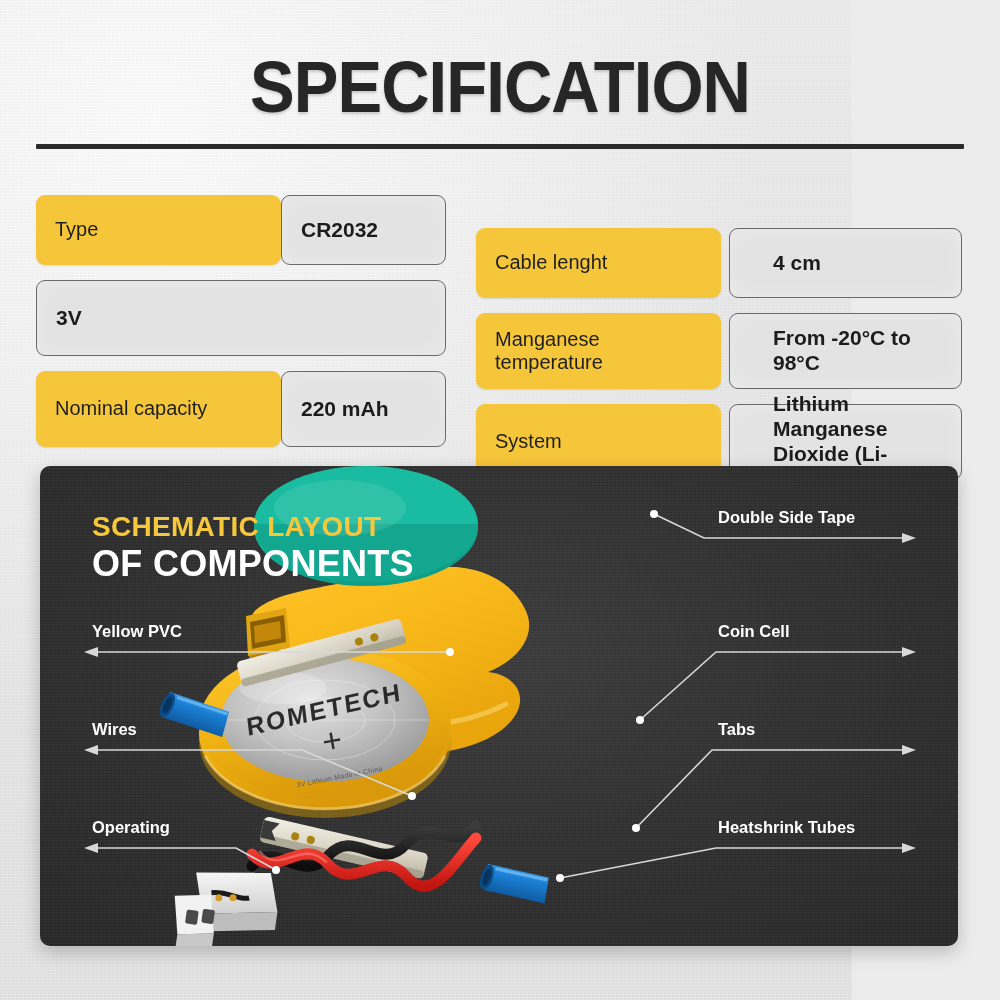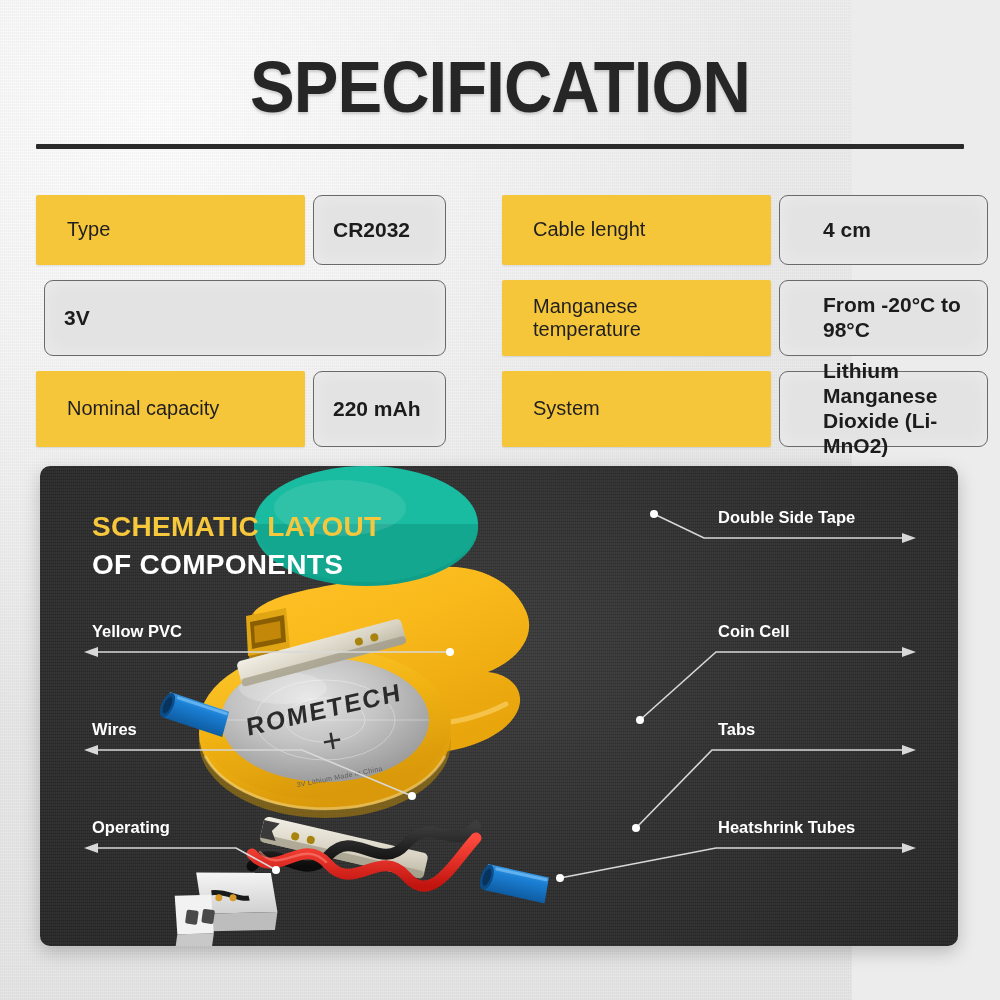--- a/index.html
+++ b/index.html
@@ -35,36 +35,36 @@
   }
   .rule{
     position:absolute;left:36px;top:144px;width:928px;height:5px;
     background:#2a2a2a;z-index:3;border-radius:1px;
   }
 
   
   .spec-grid{position:absolute;left:36px;top:195px;width:928px;z-index:3;}
   .spec-col{position:absolute;top:0;}
   .spec-col.left{left:0;width:410px;}
-  .spec-col.right{left:466px;width:486px;}
+  .spec-col.right{left:440px;width:486px;margin-top:33px;}
   .spec-row{display:flex;align-items:stretch;margin-bottom:15px;}
   .spec-row:last-child{margin-bottom:0;}
   .spec-key{
-    background:#f6c63a;border-radius:2px;display:flex;align-items:center;
-    padding:0 31px;color:#1f1f1f;font-size:20px;line-height:1.17;
+    background:#f6c63a;border-radius:9px;display:flex;align-items:center;
+    padding:0 19px;color:#1f1f1f;font-size:20px;line-height:1.17;
     box-shadow:0 1px 2px rgba(0,0,0,.10);
   }
   .spec-val{
     background:#e3e3e3;border:1.6px solid #6a6a6a;border-radius:9px;
     display:flex;align-items:center;padding:0 19px;
     color:#1c1c1c;font-size:21px;font-weight:bold;line-height:1.18;
     box-shadow:inset 0 0 18px rgba(255,255,255,.35);
   }
   .left .spec-key{width:207px;}
-  .left .spec-val{width:auto;flex:1;margin-left:8px;}
+  .left .spec-val{width:auto;flex:1;}
   .right .spec-key{width:207px;}
   .right .spec-val{width:auto;flex:1;margin-left:8px;padding-left:43px;}
   .r1{height:70px;} .r2{height:76px;} .r3{height:76px;}
 
   
   .panel{
     position:absolute;left:40px;top:466px;width:918px;height:480px;
     border-radius:10px;z-index:3;overflow:hidden;
     background:
       radial-gradient(ellipse at 50% 40%, #3a3a3a 0%, #2f2f2f 45%, #262626 100%);
@@ -72,21 +72,21 @@
   }
   .panel::after{
     content:"";position:absolute;inset:0;pointer-events:none;opacity:.55;
     background-image:
       repeating-linear-gradient(0deg, rgba(255,255,255,.05) 0 1px, rgba(0,0,0,.06) 1px 2px),
       repeating-linear-gradient(90deg, rgba(255,255,255,.045) 0 1px, rgba(0,0,0,.05) 1px 2px);
     background-size:3px 3px,2px 2px;
   }
   .panel-head{position:absolute;left:52px;top:45px;z-index:6;}
   .ph1{font-size:28px;font-weight:bold;color:#f7c73c;letter-spacing:.3px;}
-  .ph2{font-size:28px;font-weight:bold;color:#ffffff;letter-spacing:.3px;margin-top:6px;}
+  .ph2{font-size:36px;font-weight:bold;color:#ffffff;letter-spacing:.3px;}
 
   
   .callout{position:absolute;color:#fff;font-size:16.5px;font-weight:bold;z-index:7;white-space:nowrap;}
   .art{position:absolute;inset:0;z-index:5;}
   .leaders{position:absolute;inset:0;z-index:6;}
 </style>
 </head>
 <body>
 
 <div id="page">

